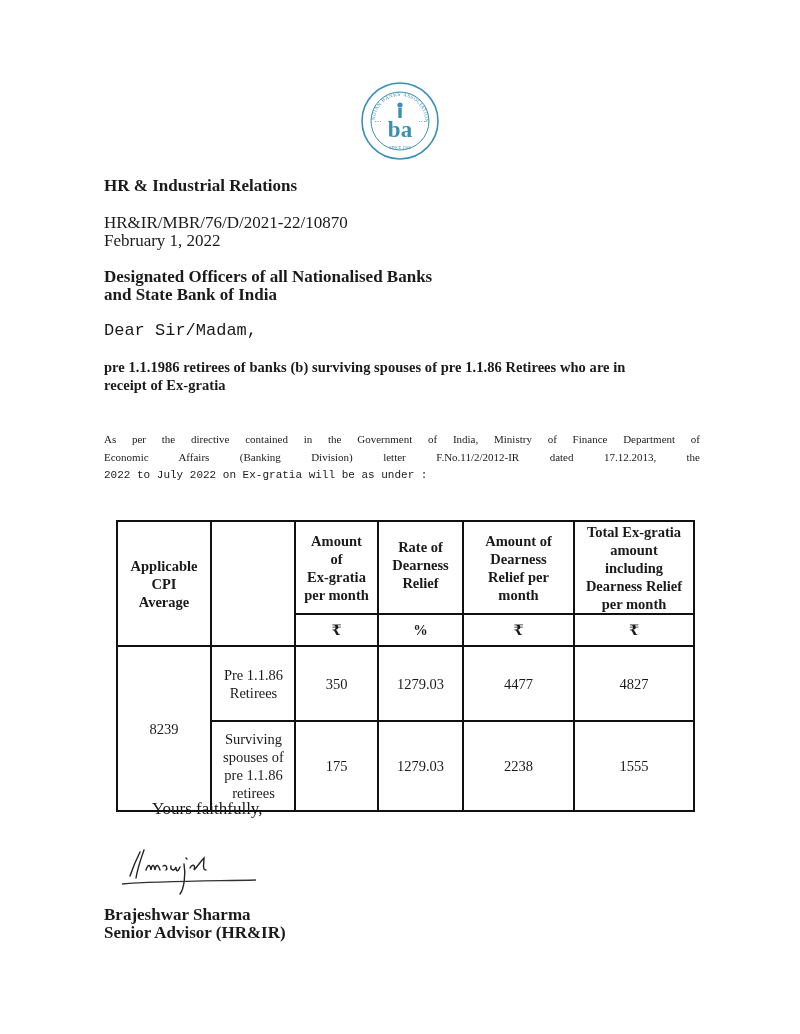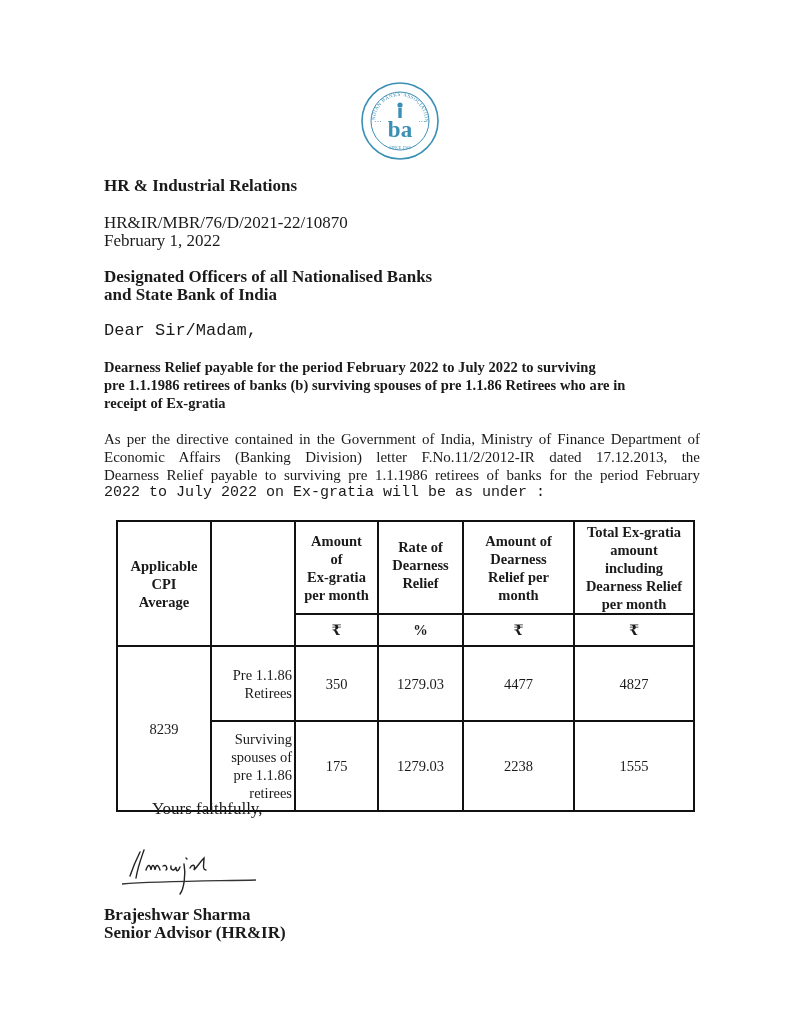--- a/index.html
+++ b/index.html
@@ -13,34 +13,34 @@
     .b { font-weight: bold; }
     .txt { font-size: 17px; line-height: 18px; white-space: nowrap; }
     .dept { left: 104px; top: 177px; }
     .ref  { left: 104px; top: 214px; }
     .date { left: 104px; top: 232px; }
     .addr1 { left: 104px; top: 268px; }
     .addr2 { left: 104px; top: 286px; }
     .salut { left: 104px; top: 322px; font-family: Liberation Mono, monospace; }
     .subj { left: 104px; top: 358px; width: 600px; font-size: 14.5px; line-height: 18px; font-weight: bold; letter-spacing: 0.05px; }
     .subj div { white-space: nowrap; }
-    .para { left: 104px; top: 430px; width: 596px; font-size: 15px; line-height: 18px; }
+    .para { left: 104px; top: 430px; width: 596px; font-size: 11px; line-height: 18px; }
     .para .line { text-align: justify; text-align-last: justify; white-space: nowrap; display: block; }
     .para .line.last { text-align-last: left; font-family: Liberation Mono, monospace; }
 
     table.dr {
       position: absolute; left: 116px; top: 520px;
       border-collapse: collapse; table-layout: fixed;
       font-size: 14.5px; line-height: 18px;
     }
     table.dr td {
       border: 2px solid #111; padding: 0 2px; text-align: center; vertical-align: middle;
     }
     table.dr td.hdr { font-weight: bold; }
-    table.dr td.left { text-align: right; padding-left: 3px; }
+    table.dr td.left { text-align: center; padding-left: 3px; }
 
     .closing { left: 108px; top: 800px; margin-left: 44px; }
     .sigbox { left: 116px; top: 834px; width: 142px; height: 72px; }
     .signame { left: 104px; top: 906px; }
     .sigtitle { left: 104px; top: 924px; }
   </style>
 </head>
 <body>
 
 <div class="abs logo">
@@ -64,29 +64,27 @@
 <div class="abs txt b dept">HR &amp; Industrial Relations</div>
 <div class="abs txt ref">HR&amp;IR/MBR/76/D/2021-22/10870</div>
 <div class="abs txt date">February 1, 2022</div>
 
 <div class="abs txt b addr1">Designated Officers of all Nationalised Banks</div>
 <div class="abs txt b addr2">and State Bank of India</div>
 
 <div class="abs txt salut">Dear Sir/Madam,</div>
 
 <div class="abs subj">
-  <div>Dearness Relief payable for the period February 2022 to July 2022 to surviving</div>
   <div>pre 1.1.1986 retirees of banks (b) surviving spouses of pre 1.1.86 Retirees who are in</div>
   <div>receipt of Ex-gratia</div>
 </div>
 
 <div class="abs para">
   <span class="line">As per the directive contained in the Government of India, Ministry of Finance Department of</span>
   <span class="line">Economic Affairs (Banking Division) letter F.No.11/2/2012-IR dated 17.12.2013, the</span>
-  <span class="line">Dearness Relief payable to surviving  pre 1.1.1986 retirees of banks for the period February</span>
   <span class="line last">2022 to July 2022 on Ex-gratia will be as under :</span>
 </div>
 
 <table class="dr">
   <colgroup>
     <col style="width:94px">
       <col style="width:84px">
       <col style="width:83px">
       <col style="width:85px">
       <col style="width:111px">

